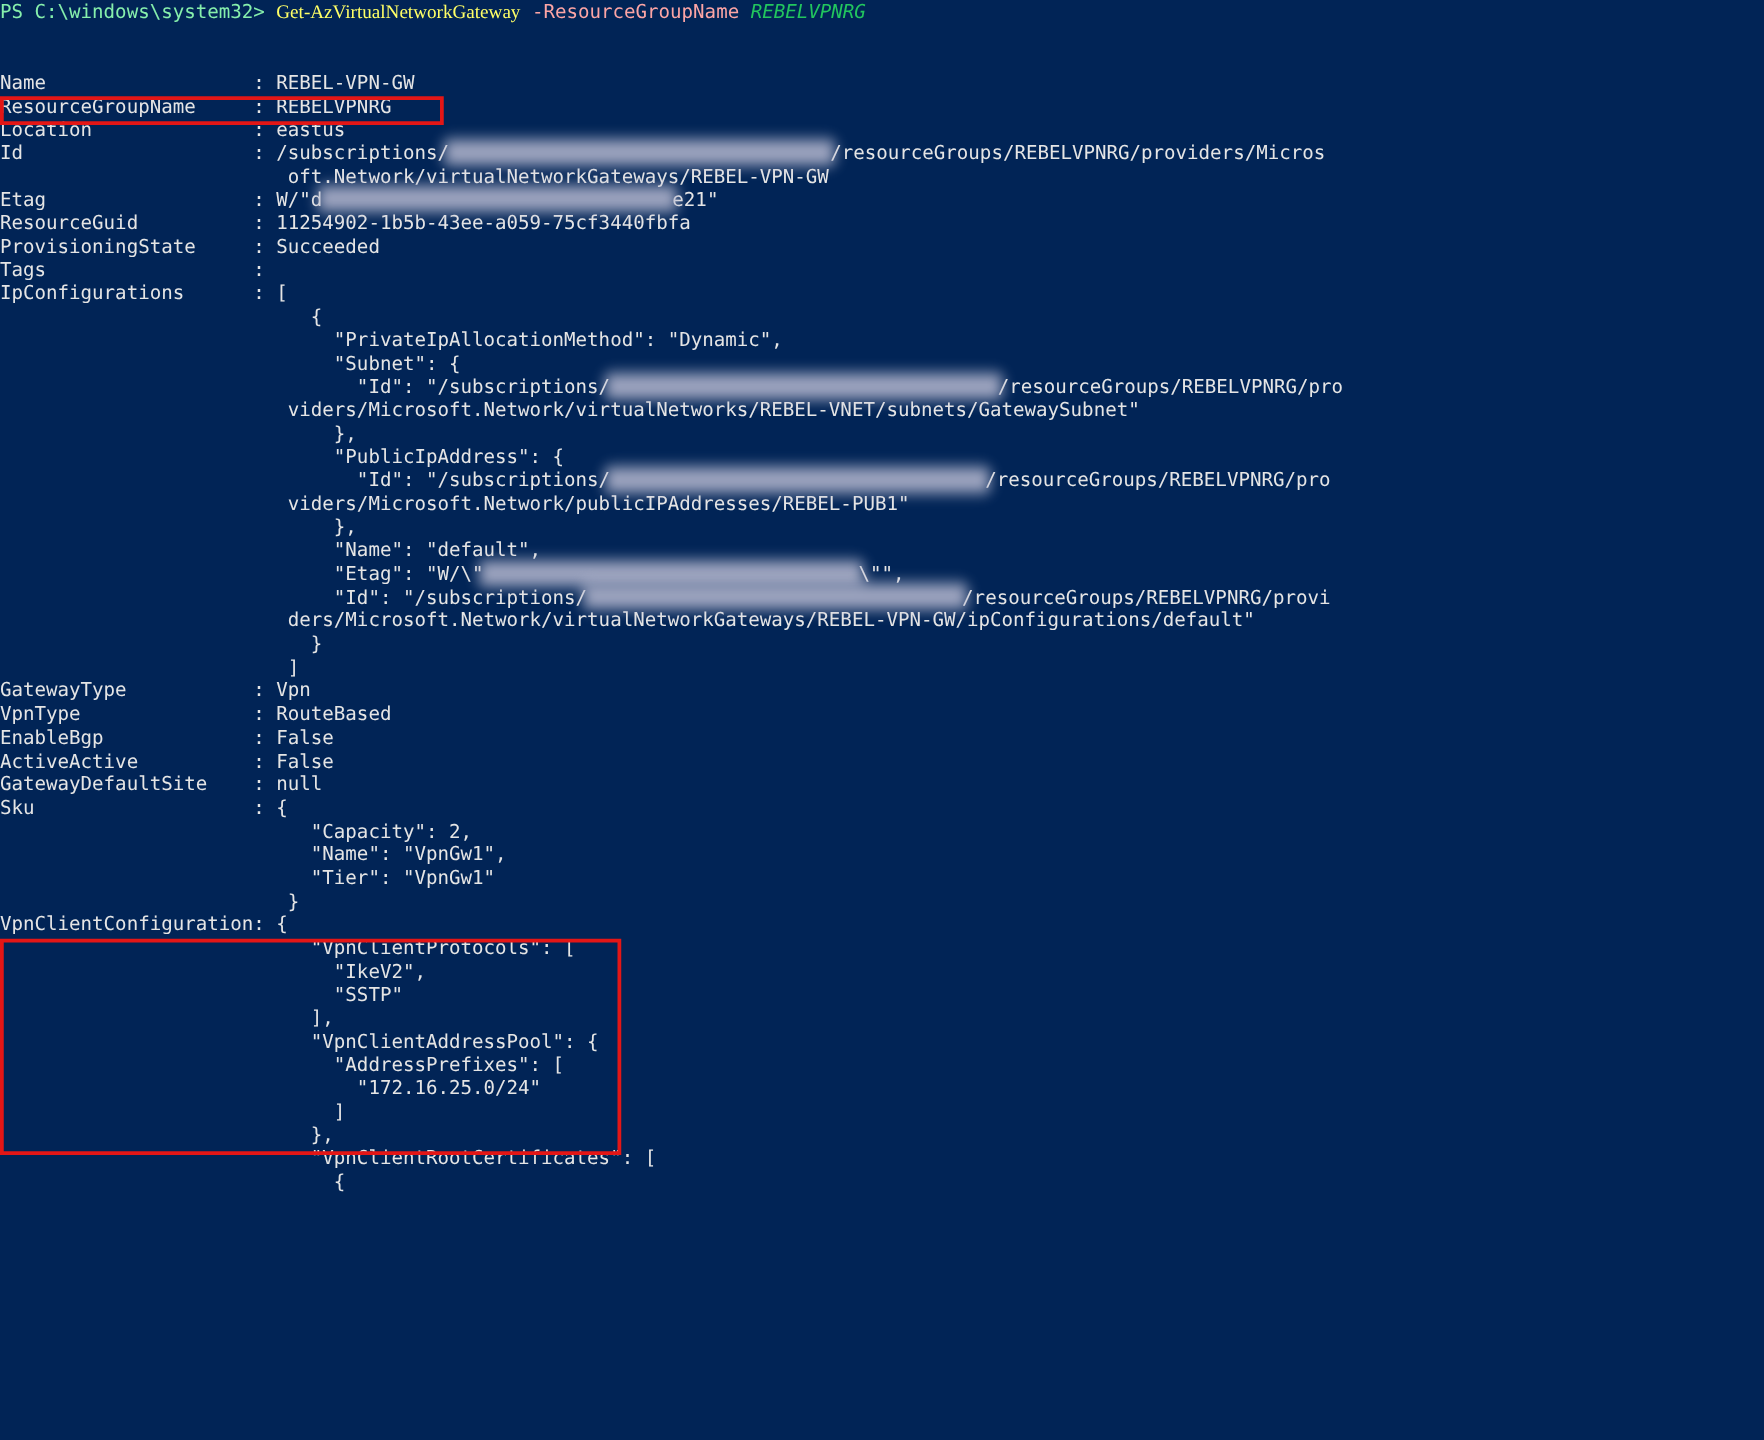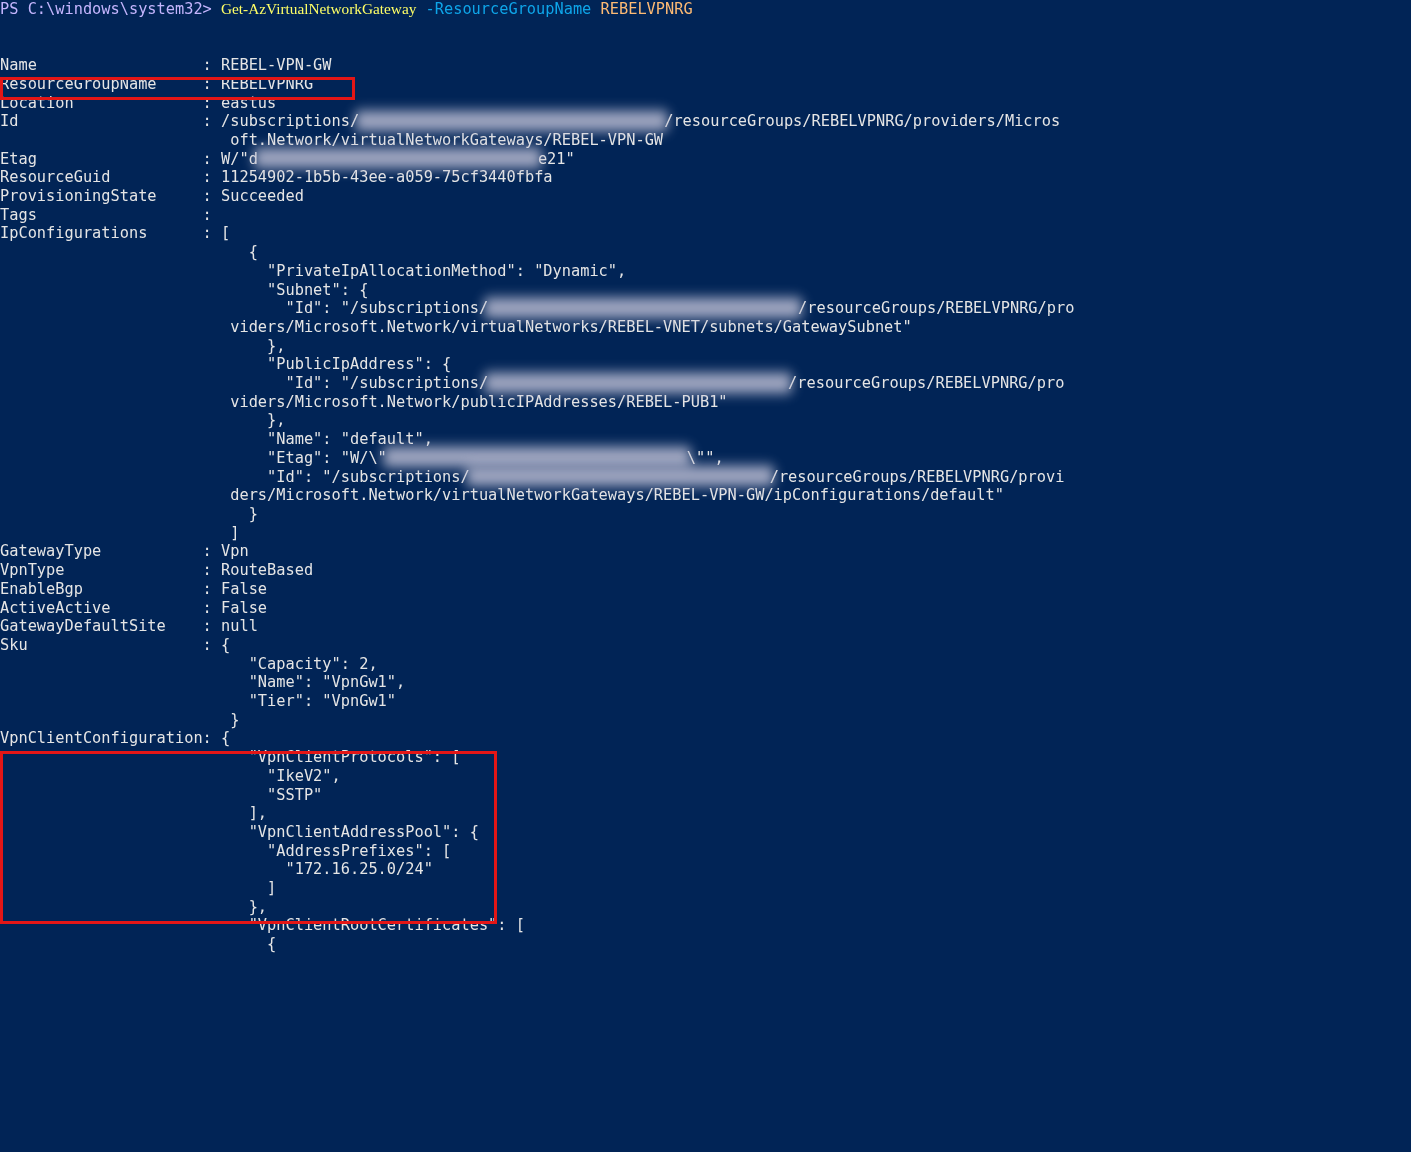--- a/index.html
+++ b/index.html
@@ -14,24 +14,24 @@
     overflow: hidden;
   }
   pre {
     margin: 0;
     padding: 0;
     white-space: pre;
     line-height: 18.7px;
     position: relative;
     left: 0;
   }
-  .prompt-ps { color: #c4b5fd; }
+  .prompt-ps { color: #86efac; }
   .cmd-yellow { color: #ffff66; font-family: Liberation Serif, serif; }
-  .cmd-gray   { color: #0ea5e9; }
-  .cmd-arg    { color: #fdba74; }
+  .cmd-gray   { color: #fca5a5; }
+  .cmd-arg    { color: #22c55e; font-style: italic; }
   .redact {
     display: inline-block;
     vertical-align: middle;
     height: 14px;
     margin-top: -2px;
     background: #012456;
     filter: blur(4px);
     box-shadow: 0 0 6px 6px rgba(200,200,220,0.55), inset 0 0 20px 20px rgba(200,200,220,0.85);
     border-radius: 3px;
     opacity: 0.9;

